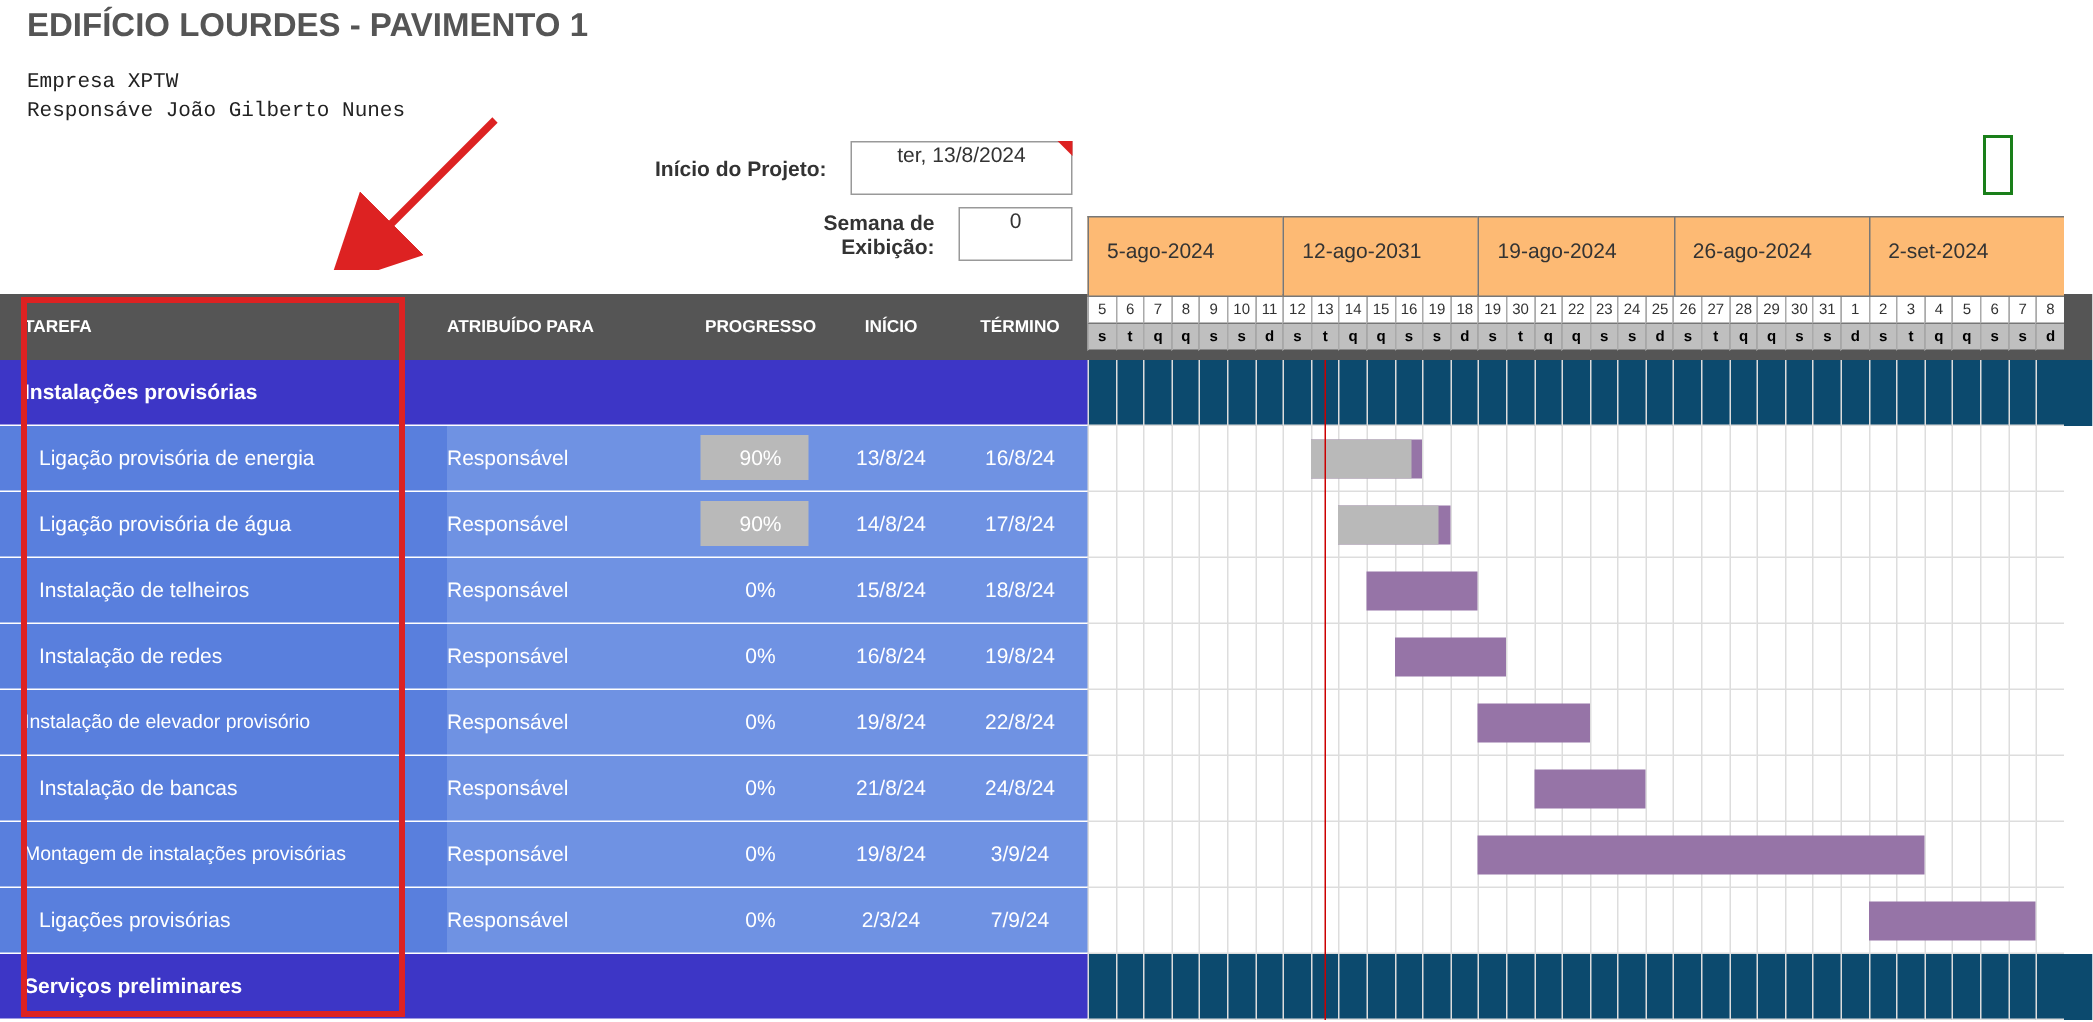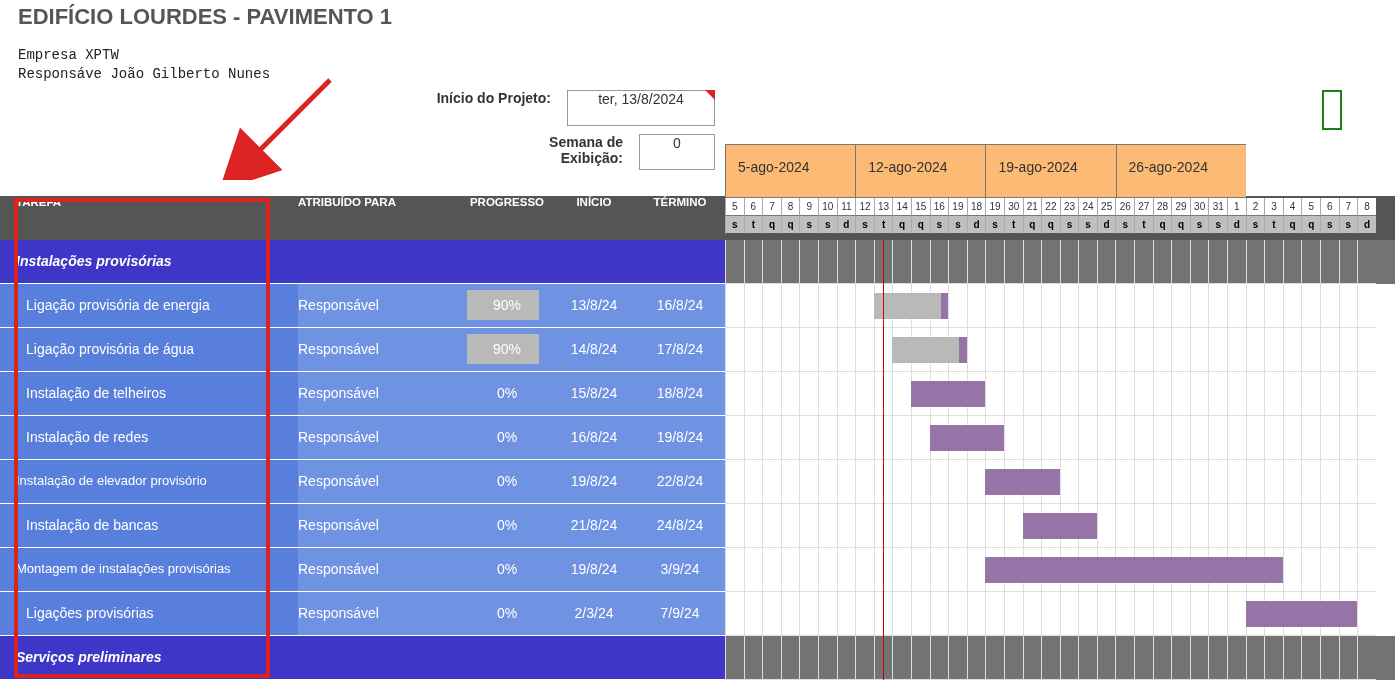--- a/index.html
+++ b/index.html
@@ -27,20 +27,21 @@
   }
   .controls-row {
     position: absolute;
     top: 90px;
     right: 680px;
     width: 335px;
   }
   .ctrl-line {
     display: flex;
     justify-content: flex-end;
+    align-items: center;
     height: 44px;
   }
   .ctrl-label {
     font-size: 14px;
     font-weight: bold;
     width: 150px;
     text-align: right;
     padding-right: 16px;
   }
   .ctrl-input {
@@ -103,40 +104,40 @@
     background:#bfbfbf; color:#000; font-weight:bold;
     border-bottom:1px solid #555;
   }
 
   
   .thead-row {
     display:flex;
     height:44px;
     background:#555;
     color:#fff;
-    align-items:flex-start;
+    align-items:center;
     font-weight:bold;
     font-size:11.5px;
   }
   .tc-task { width:298px; padding-left:16px; }
   .tc-assign { width:162px; }
   .tc-prog { width:94px; text-align:center; }
   .tc-start { width:80px; text-align:center; }
   .tc-end { width:92px; text-align:center; }
 
   .data-row {
     display:flex; height:44px;
     color:#fff;
     align-items:center;
     font-size:14px;
   }
   .row-group .tc-task, .row-group .tc-assign, .row-group .tc-prog, .row-group .tc-start, .row-group .tc-end {
     background:#3d36c6;
   }
-  .row-group { background:#737373; font-weight:bold;font-style:italic; }
+  .row-group { background:#0c4a6e; font-weight:bold; }
   .row-task .cell-task { background:#597fdd; }
   .row-task .cell-rest { background:#6f92e3; }
   .row-task .tc-task.cell-task { padding-left:26px; }
   .row-task .tc-task.cell-task.two {
     font-size:13px; line-height:1.2; padding-top:4px; padding-bottom:4px;
     display:flex; align-items:center;padding-left:16px;
   }
   .data-row > div {
     height:100%;
     display:flex; align-items:center;
@@ -225,23 +226,24 @@
 </svg>
 
 <div class="green-box"></div>
 <div class="red-highlight"></div>
 
 <div class="sheet">
 
   <div class="timeline-area">
     <div class="week-head-row" id="weekhead">
         <div class="week-head" style="width: 130.2px;">5-ago-2024</div>
-        <div class="week-head" style="width: 130.2px;">12-ago-2024</div>
+        <div class="week-head" style="width: 130.2px;">12-ago-2031</div>
         <div class="week-head" style="width: 130.2px;">19-ago-2024</div>
         <div class="week-head" style="width: 130.2px;">26-ago-2024</div>
+        <div class="week-head" style="width: 130.2px;">2-set-2024</div>
       </div>
     <div class="dayn-row" id="daynum">
         <div class="daycell">5</div>
         <div class="daycell">6</div>
         <div class="daycell">7</div>
         <div class="daycell">8</div>
         <div class="daycell">9</div>
         <div class="daycell">10</div>
         <div class="daycell">11</div>
         <div class="daycell">12</div>

